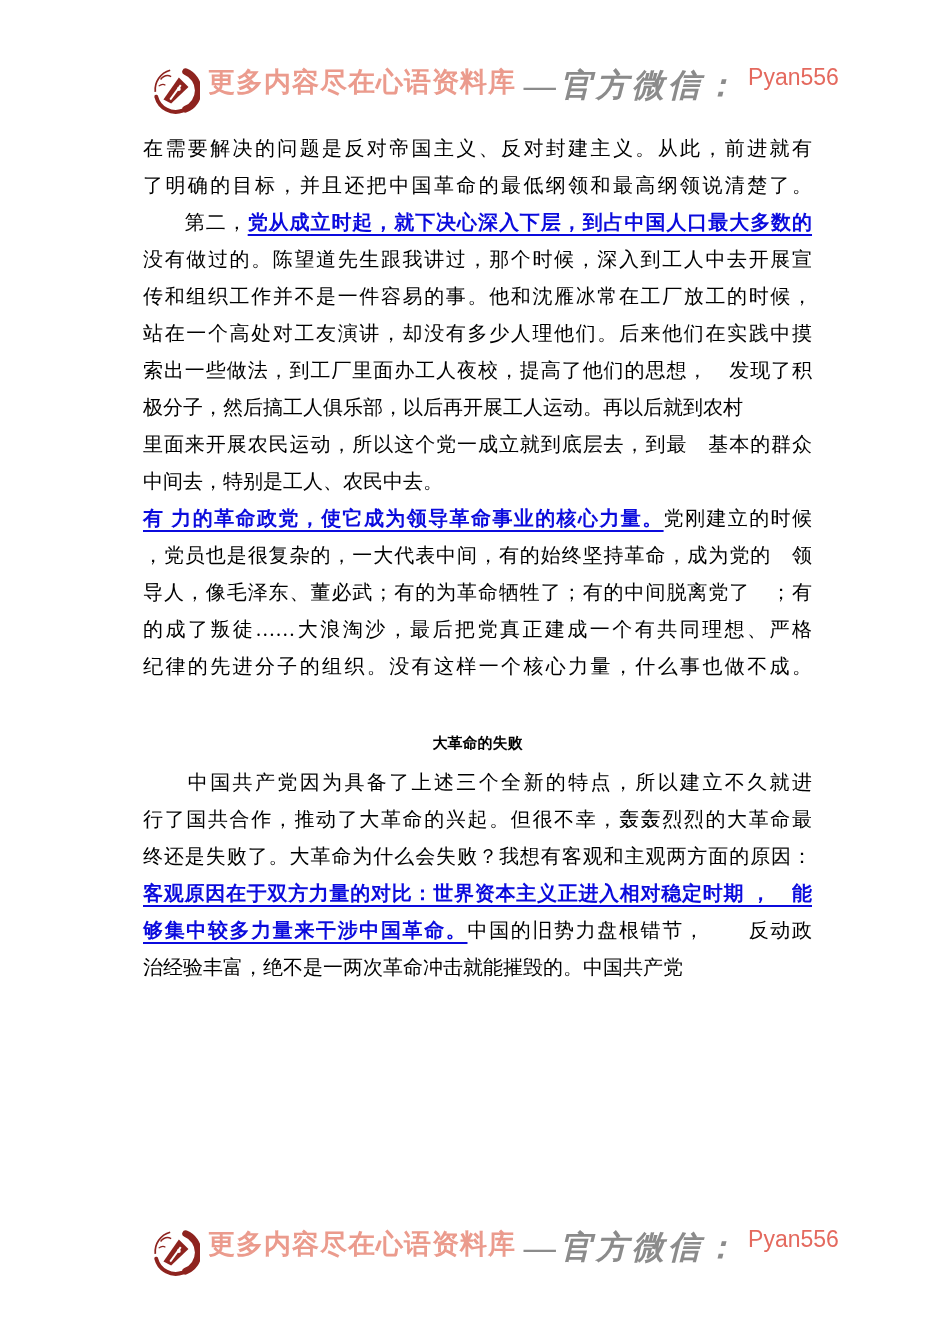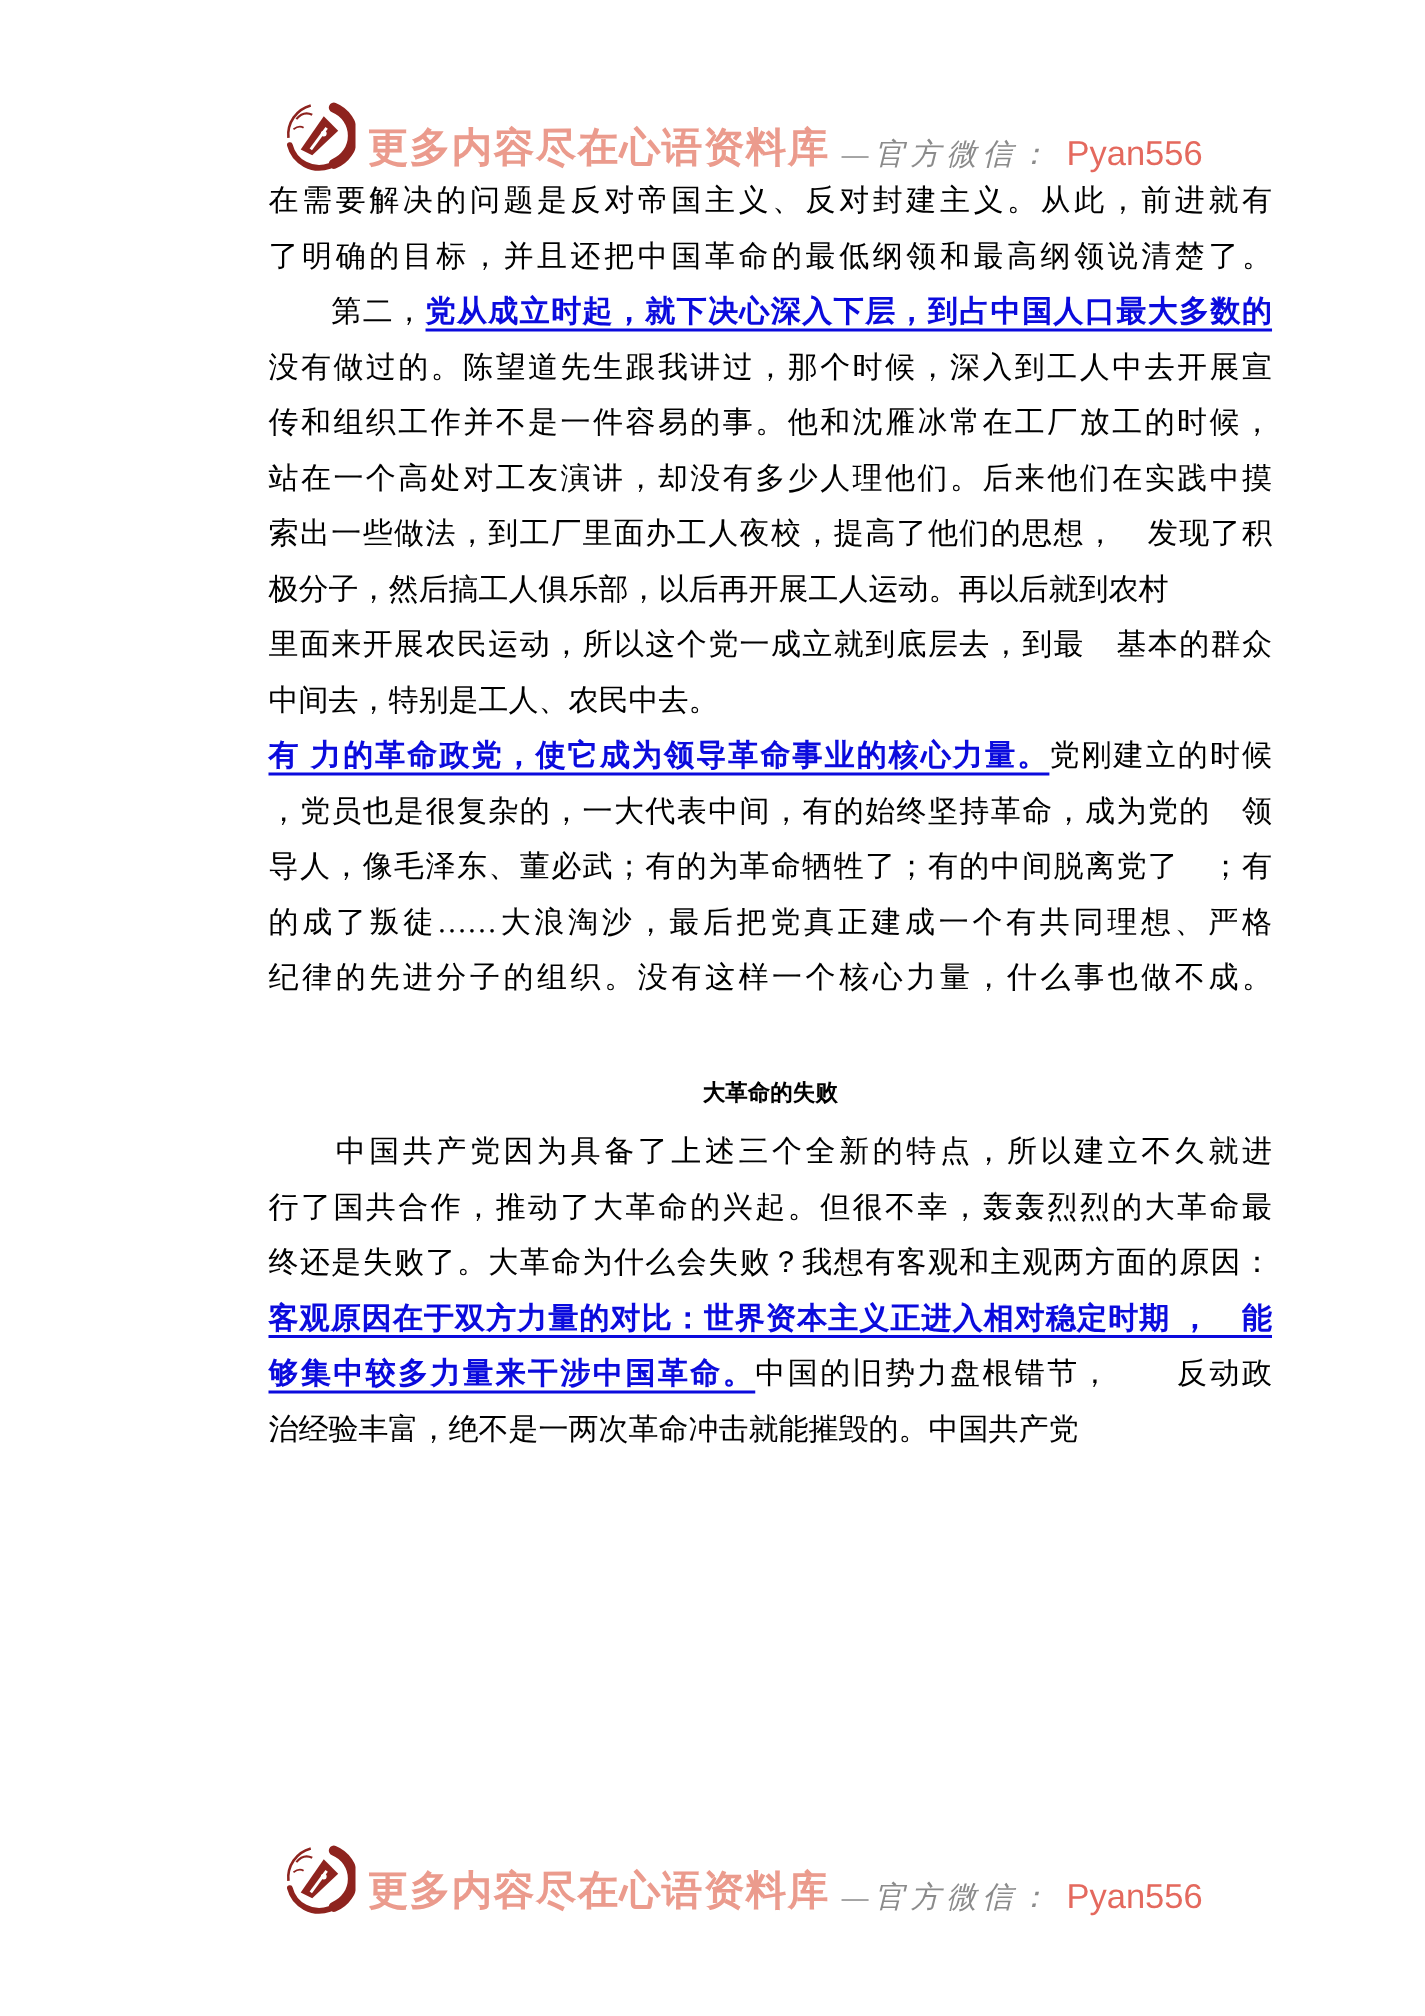--- a/index.html
+++ b/index.html
@@ -15,55 +15,54 @@
   .page{
     position:relative;
     width:950px;height:1344px;
     background:#ffffff;
     overflow:hidden;
     font-family:"Liberation Serif","DejaVu Serif",serif;
     color:var(--ink);
   }
   .watermark{
     position:absolute;left:0;right:0;
-    display:flex;align-items:flex-end;justify-content:center;
+    display:flex;align-items:flex-start;justify-content:center;
     gap:8px;
     white-space:nowrap;
     padding-left:39px;
   }
   .watermark.header{top:64px;}
   .watermark.footer{top:1226px;}
   .wm-logo{flex:0 0 auto;display:block;}
   .wm-brand{
     color:var(--brand);
     font-size:27px;
     font-weight:bold;
     letter-spacing:1px;
     font-family:"Liberation Serif","DejaVu Serif",serif;
   }
   .wm-label{
     color:var(--label);
-    font-size:20px;
-    font-weight:normal;
+    font-size:32px;
+    font-weight:bold;
     font-style:italic;
     letter-spacing:4px;
     font-family:"Liberation Serif","DejaVu Serif",serif;
   }
   .wm-id{
     color:var(--wid);
     font-size:23px;
     font-family:"Liberation Sans","DejaVu Sans",sans-serif;
   }
   .content{
     position:absolute;
-    left:143px;top:116px;
+    left:143px;top:130px;
     width:669px;
     font-size:20px;
     line-height:37px;
-    margin-left:36px;
   }
   .line{
     text-align:justify;
     min-height:37px;
   }
   .line.full{text-align-last:justify;}
   .seg-n{color:var(--ink);}
   .seg-em{
     color:var(--em);
     font-weight:bold;

